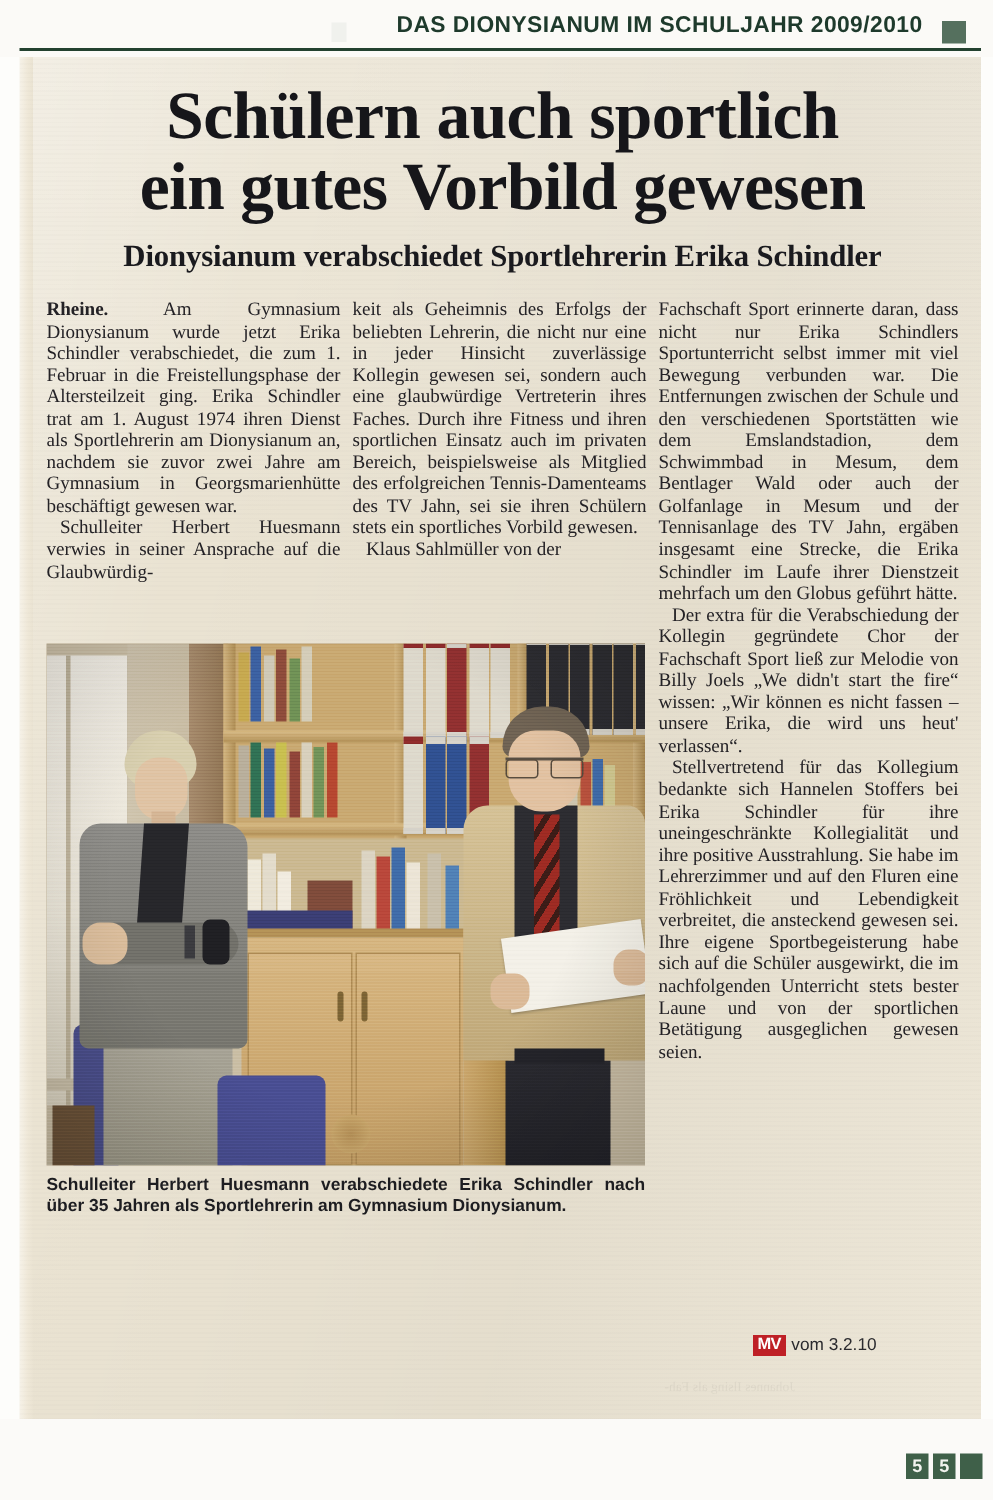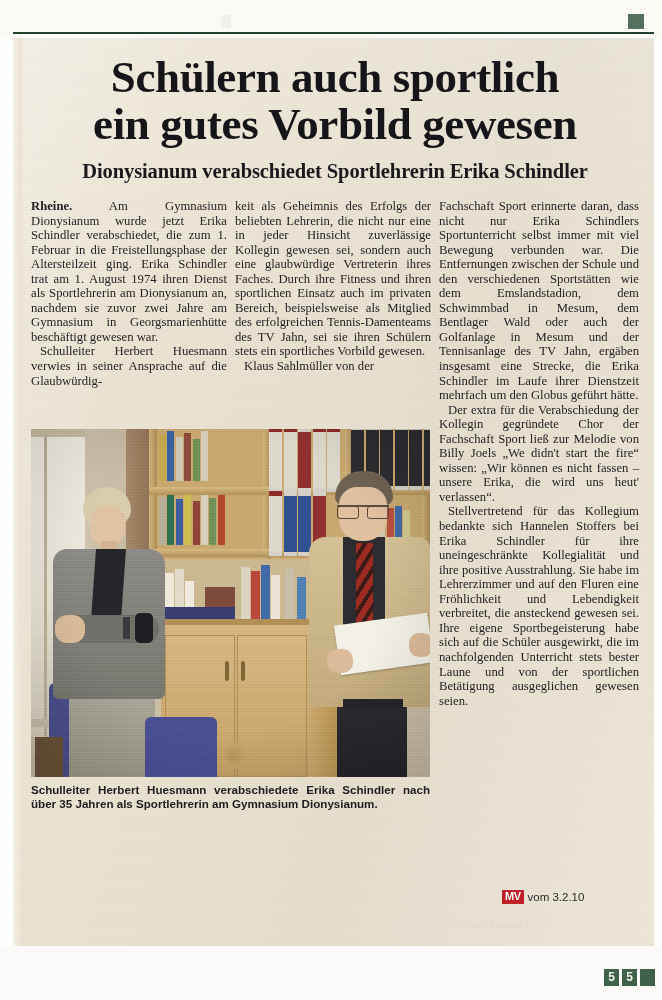--- a/index.html
+++ b/index.html
@@ -432,20 +432,21 @@
   }
   .folio-box.blank { background: #3f6049; color: transparent; }
 </style>
 </head>
 <body>
 
 <div id="page">
 
   <div class="runhead">
     <div class="runhead-ghost"></div>
+    <div class="runhead-title">DAS DIONYSIANUM IM SCHULJAHR 2009/2010</div>
     <div class="runhead-square"></div>
   </div>
   <div class="runhead-rule"></div>
 
   <div class="sheet">
     <div class="gutter-left"></div>
 
     <div class="headline">
       <div>Schülern auch sportlich</div>
       <div>ein gutes Vorbild gewesen</div>

